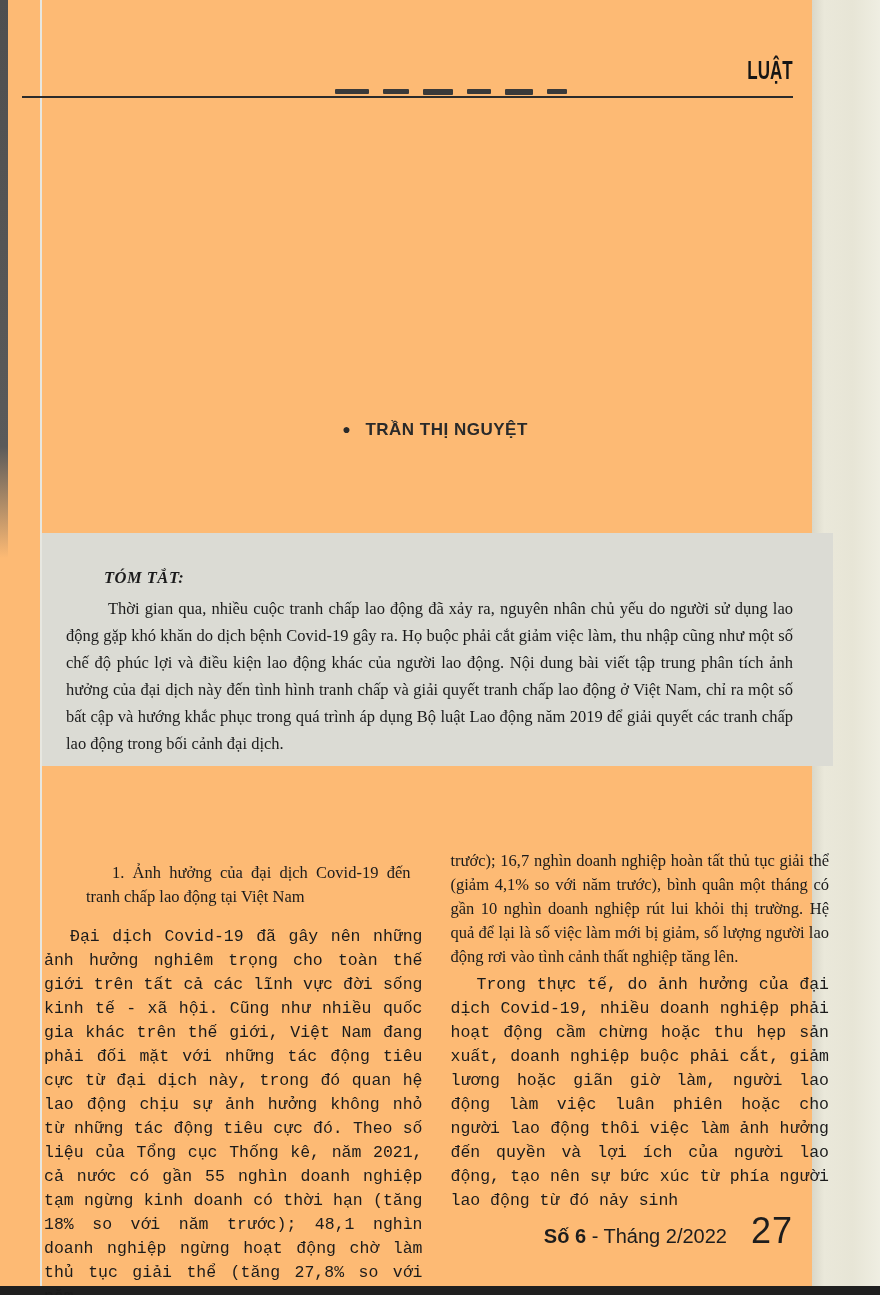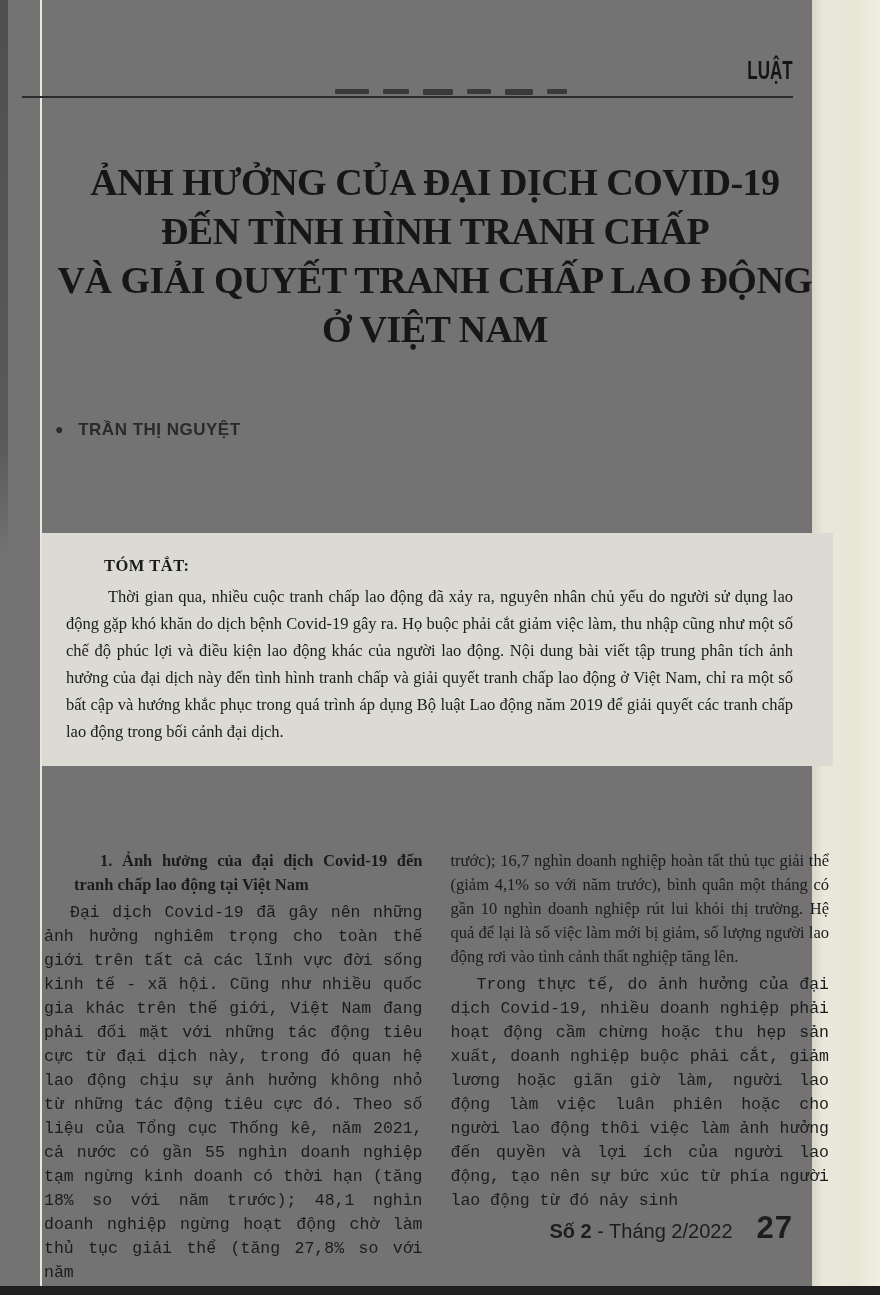--- a/index.html
+++ b/index.html
@@ -1,19 +1,19 @@
 <!DOCTYPE html>
 <html><head>
 <meta charset="utf-8">
 <style>
   html,body{margin:0;padding:0;background:#9a9a9a;}
   .page{
     position:relative;
     width:880px;height:1295px;
-    background:#737373;
+    background:#fdba74;
     overflow:hidden;
     font-family:"Liberation Serif", serif;
     color:#1b1b1b;
   }
   
   .left-edge-strip{
     position:absolute;left:0;top:0;width:8px;height:558px;
     background:linear-gradient(to bottom,#4f4f4f 0%,#5a5a5a 80%,rgba(90,90,90,0) 100%);
   }
   .fold-line{
@@ -55,85 +55,80 @@
   .title{
     position:absolute;top:158px;left:55px;width:760px;
     text-align:center;
     font-weight:bold;font-size:38px;line-height:49px;
     letter-spacing:-0.5px;
     color:#161616;
   }
   
   .author{
     position:absolute;top:420px;left:55px;width:760px;
+    text-align:center;
     font-family:"Liberation Sans", sans-serif;
     font-weight:bold;font-size:17px;letter-spacing:0.5px;
     color:#2a2a2a;
   }
   .author .bullet{font-size:14px;margin-right:9px;vertical-align:1px;}
   
   .abstract{
     position:absolute;top:533px;left:42px;width:791px;height:233px;
     background:#dbdbd4;
     box-sizing:border-box;
     padding:15px 36px 0 20px;
     font-size:16.5px;line-height:27px;
     text-align:justify;
   }
-  .abs-heading{font-weight:bold;margin:4px 0 0 42px;letter-spacing:0.5px;}
+  .abs-heading{font-weight:bold;margin:16px 0 0 42px;letter-spacing:0.5px;font-style:italic;}
   .abstract p{margin:4px;text-indent:42px;}
   .abs-keywords b{font-weight:bold;}
   
   .columns{
     position:absolute;top:845px;left:40px;width:793px;
     display:flex;gap:20px;
   }
   .col{flex:1;font-size:16.5px;line-height:24px;text-align:justify;}
   .col h3{
-    font-size:16.5px;line-height:24px;font-weight:bold;
-    margin:4px;text-indent:26px;text-align:justify;padding-left:30px;
+    font-size:16.5px;line-height:24px;font-weight:normal;
+    margin:16px;text-indent:26px;text-align:justify;padding-left:30px;
   }
   .col p{margin:4px;}
   .col p.indent{text-indent:26px;font-family:Liberation Mono, monospace;}
   
   .footer{
     position:absolute;top:1210px;left:40px;width:753px;
     text-align:right;
     font-family:"Liberation Sans", sans-serif;
     font-size:20px;color:#1d1d1d;
     white-space:nowrap;
   }
   .footer .issue{font-weight:bold;}
   .footer .pagenum{
-    font-size:31px;font-weight:700;margin-left:24px;
+    font-size:36px;font-weight:400;margin-left:24px;
     letter-spacing:1px;
   }
 </style>
 </head>
 <body>
 
 <div class="page">
 
   <div class="left-edge-strip"></div>
   <div class="fold-line"></div>
   <div class="right-edge-strip"></div>
   <div class="bottom-bar"></div>
 
   <span class="journal-label">LUẬT</span>
   <div class="header-rule"></div>
   <div class="rule-dashes">
     <span></span><span></span><span></span><span></span><span></span><span></span>
   </div>
 
-  <div class="title">
-    <div>ẢNH HƯỞNG CỦA ĐẠI DỊCH COVID-19</div>
-    <div>ĐẾN TÌNH HÌNH TRANH CHẤP</div>
-    <div>VÀ GIẢI QUYẾT TRANH CHẤP LAO ĐỘNG</div>
-    <div>Ở VIỆT NAM</div>
-  </div>
 
   <div class="author">
     <span class="bullet">●</span>
     <span>TRẦN THỊ NGUYỆT</span>
   </div>
 
   <div class="abstract">
     <div class="abs-heading">TÓM TẮT:</div>
     <p class="abs-body">Thời gian qua, nhiều cuộc tranh chấp lao động đã xảy ra, nguyên nhân chủ yếu do người sử dụng lao động gặp khó khăn do dịch bệnh Covid-19 gây ra. Họ  buộc phải cắt giảm việc làm, thu nhập cũng như một số chế độ phúc lợi và điều kiện lao động khác của người lao động. Nội dung bài viết tập trung phân tích ảnh hưởng của đại dịch này đến tình hình tranh chấp và giải quyết tranh chấp lao động ở Việt Nam, chỉ ra một số bất cập và hướng khắc phục trong quá trình áp dụng Bộ luật Lao động năm 2019 để giải quyết các tranh chấp lao động trong bối cảnh đại dịch.</p>
   </div>
@@ -143,16 +138,16 @@
       <h3>1. Ảnh hưởng của đại dịch Covid-19 đến tranh chấp lao động tại Việt Nam</h3>
       <p class="indent">Đại dịch Covid-19 đã gây nên những ảnh hưởng nghiêm trọng cho toàn thế giới trên tất cả các lĩnh vực đời sống kinh tế - xã hội. Cũng như nhiều quốc gia khác trên thế giới, Việt Nam đang phải đối mặt với những tác động tiêu cực từ đại dịch này, trong đó quan hệ lao động chịu sự ảnh hưởng không nhỏ từ những tác động tiêu cực đó. Theo số liệu của Tổng cục Thống kê, năm 2021, cả nước có gần 55 nghìn doanh nghiệp tạm ngừng kinh doanh có thời hạn (tăng 18% so với năm trước); 48,1 nghìn doanh nghiệp ngừng hoạt động chờ làm thủ tục giải thể (tăng 27,8% so với năm</p>
     </div>
     <div class="col">
       <p>trước); 16,7 nghìn doanh nghiệp hoàn tất thủ tục giải thể (giảm 4,1% so với năm trước), bình quân một tháng có gần 10 nghìn doanh nghiệp rút lui khỏi thị trường. Hệ quả để lại là số việc làm mới bị giảm, số lượng người lao động rơi vào tình cảnh thất nghiệp tăng lên.</p>
       <p class="indent">Trong thực tế, do ảnh hưởng của đại dịch Covid-19, nhiều doanh nghiệp phải hoạt động cầm chừng hoặc thu hẹp sản xuất, doanh nghiệp buộc phải cắt, giảm lương hoặc giãn giờ làm, người lao động làm việc luân phiên hoặc cho người lao động thôi việc làm ảnh hưởng đến quyền và lợi ích của người lao động, tạo nên sự bức xúc từ phía người lao động từ đó nảy sinh</p>
     </div>
   </div>
 
   <div class="footer">
-    <span class="issue">Số 2</span><span> - Tháng 2/2022</span><span class="pagenum">27</span>
+    <span class="issue">Số 6</span><span> - Tháng 2/2022</span><span class="pagenum">27</span>
   </div>
 
 </div>
 
 </body></html>

